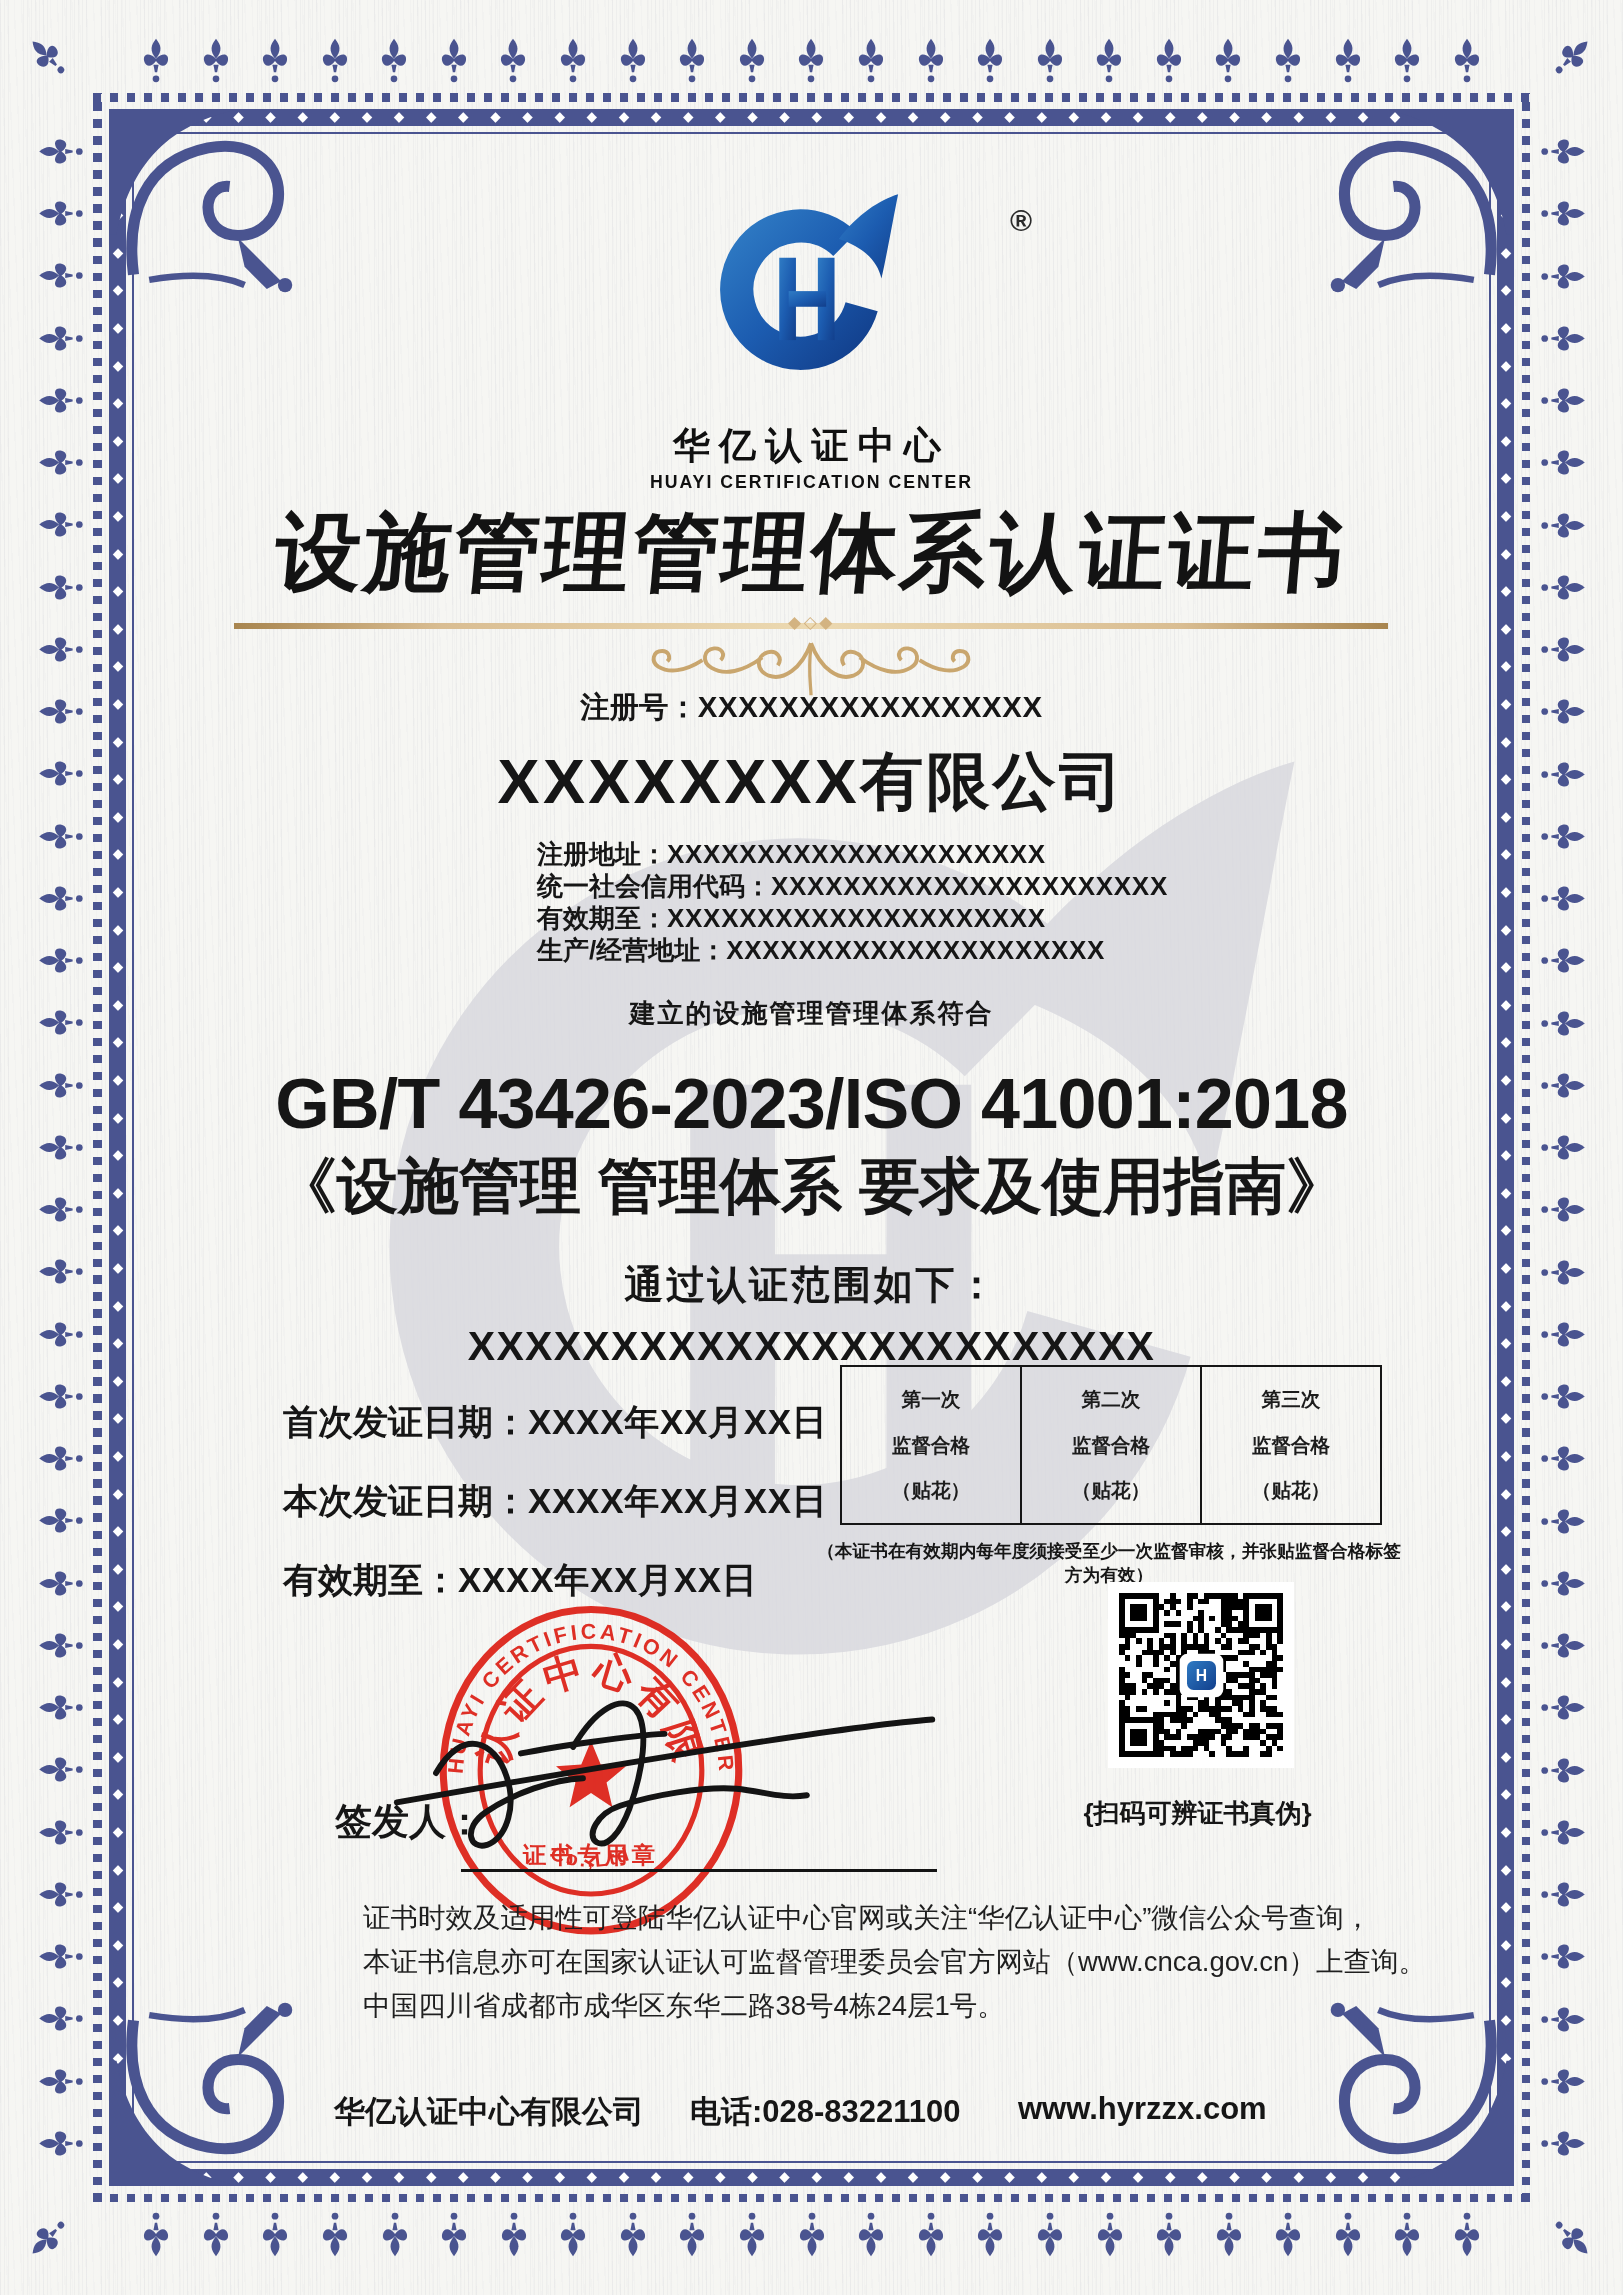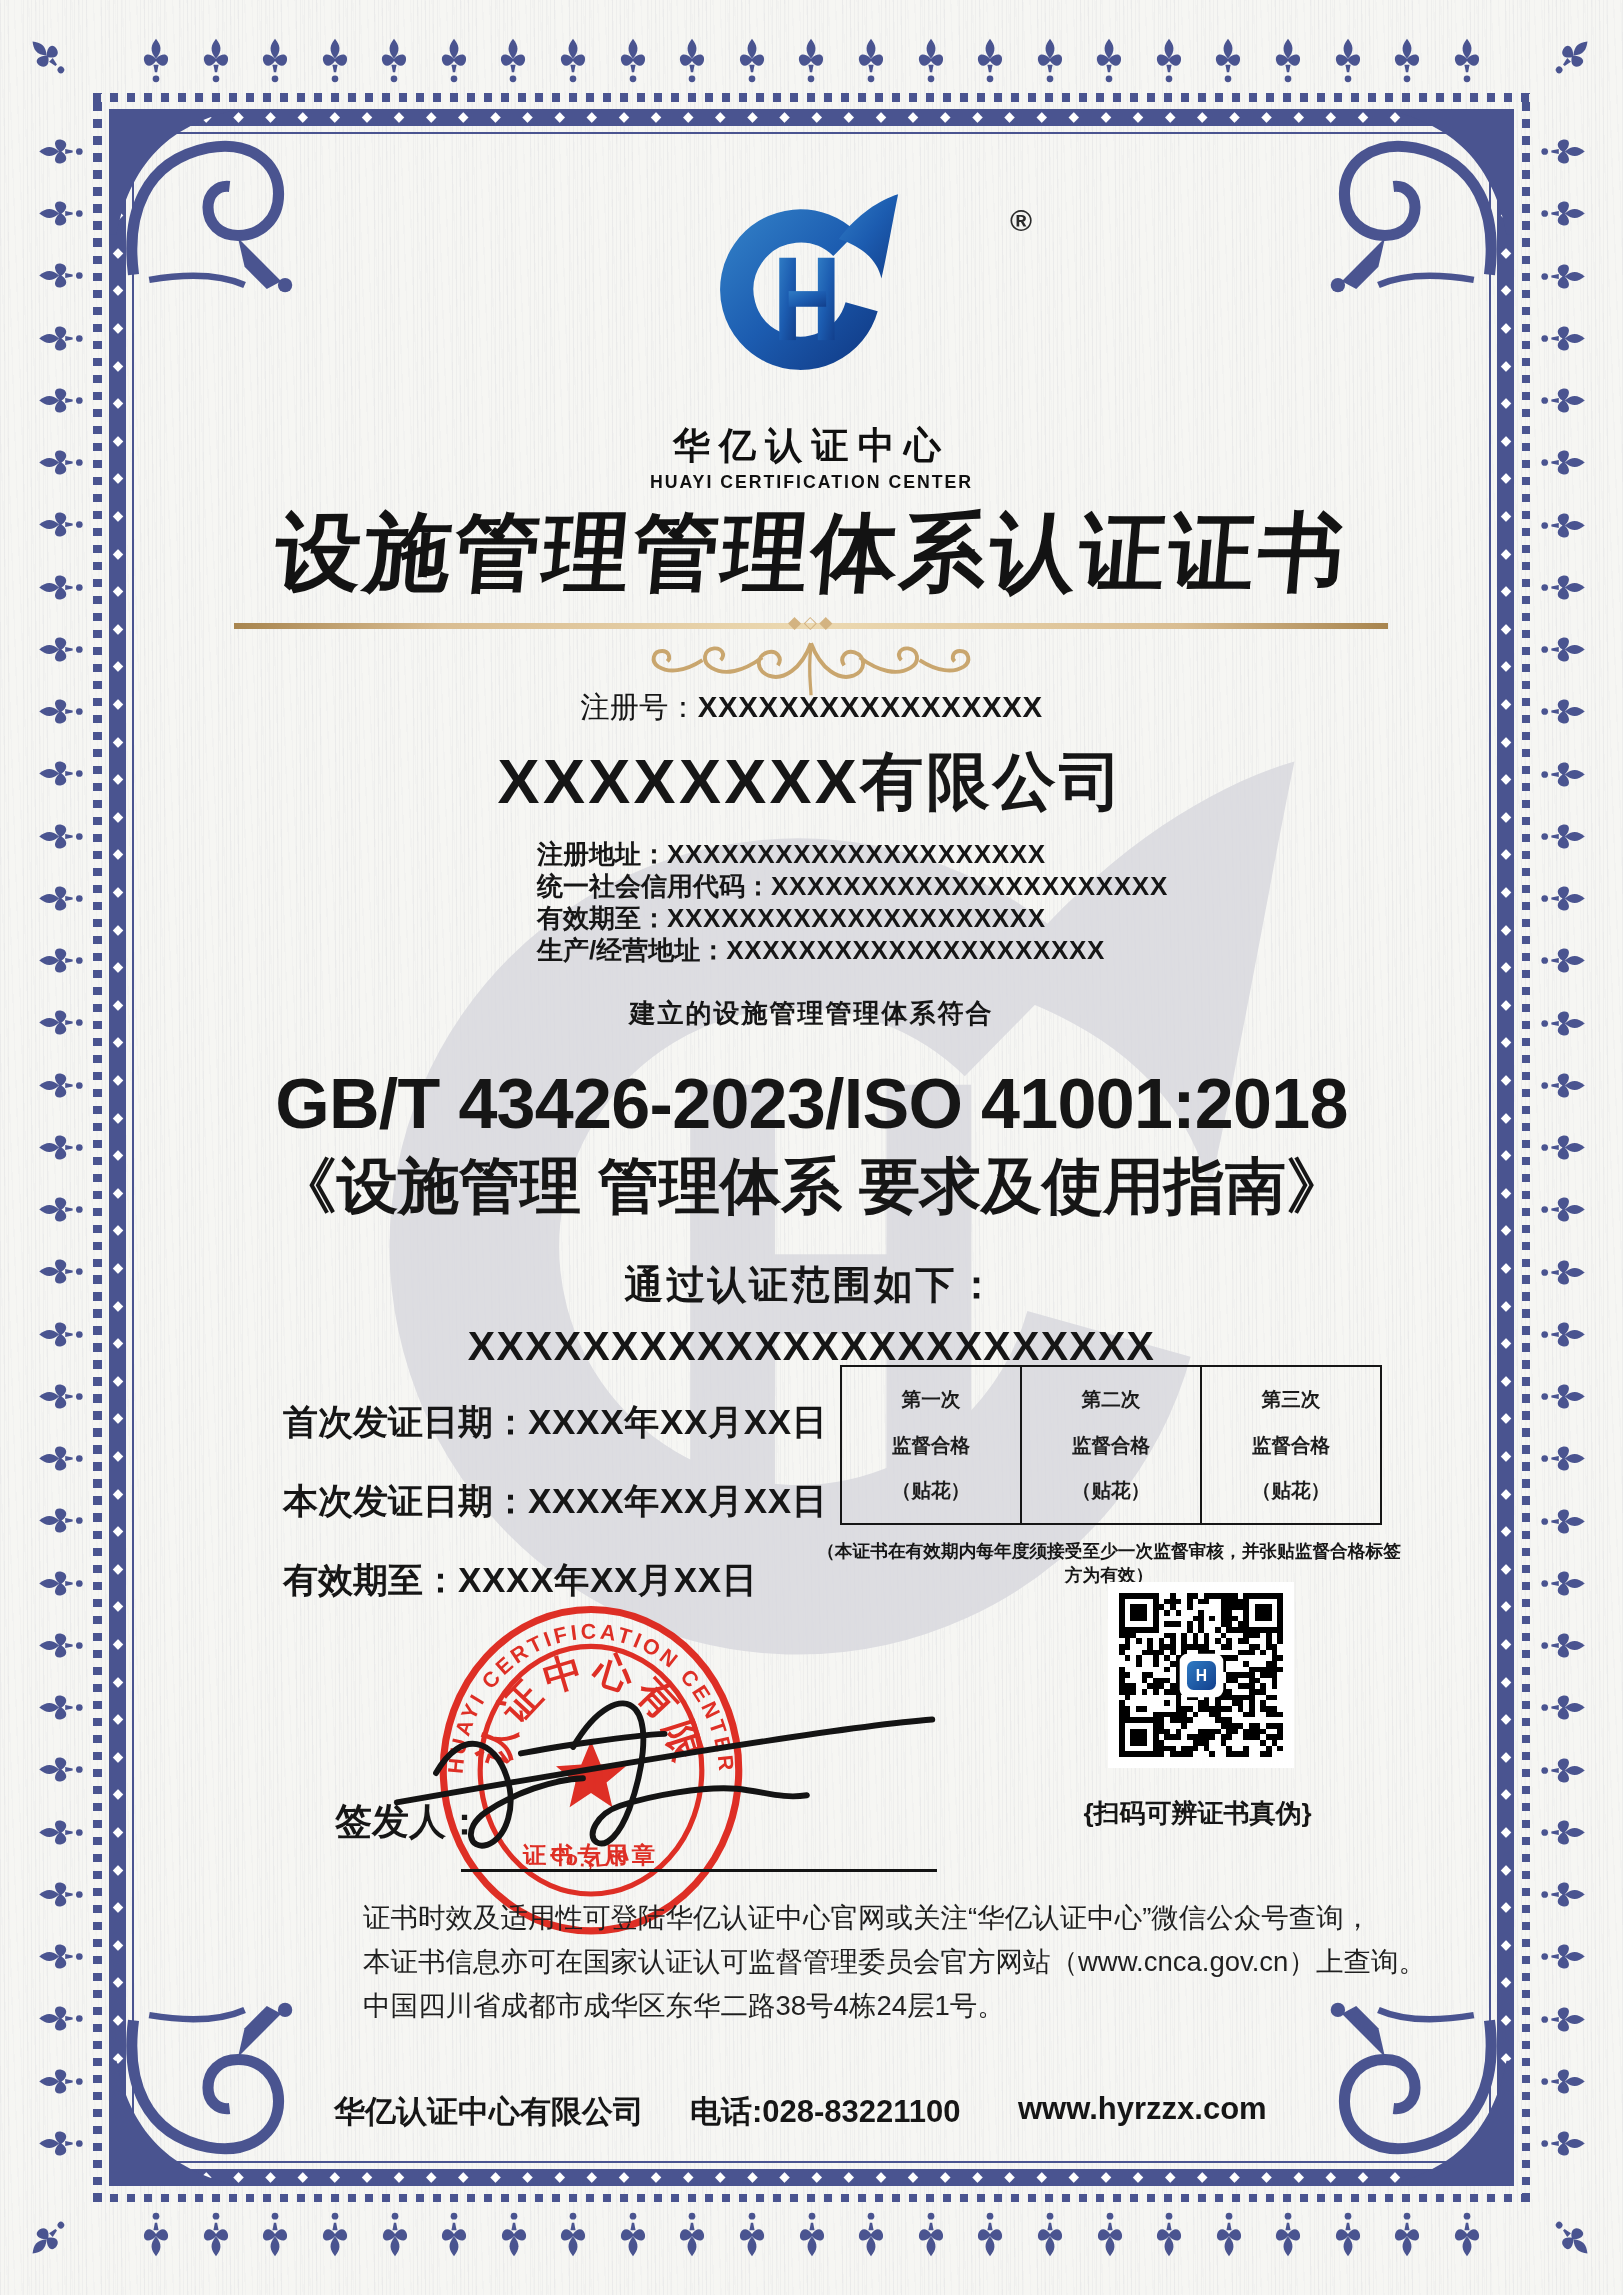--- a/index.html
+++ b/index.html
@@ -50,21 +50,21 @@
   .logo-svg{left:700px;top:191px;width:219px;height:219px;}
   .reg-mark{left:1010px;top:204px;font-size:30px;font-weight:700;color:#2a2a2a;}
   .logo-cn{top:421px;font-size:37px;font-weight:800;letter-spacing:9.2px;color:#101010;}
   .logo-en{top:472px;font-size:17.7px;font-weight:700;letter-spacing:2px;color:#101010;}
   .cert-title{top:495px;font-size:86px;font-weight:900;letter-spacing:3.3px;transform:skewX(-5deg);color:#131313;}
   .gold-line{left:234px;top:623px;width:1154px;height:5.9px;
     background:linear-gradient(90deg,#a8854f 0,#d9bd92 18%,#ecd9b1 50%,#d9bd92 82%,#a8854f 100%);}
   .gold-center{top:612px;font-size:17px;color:#d3b381;letter-spacing:2.6px;}
   .gold-flourish{left:546px;top:638px;width:530px;height:65px;}
   .reg-line{top:688px;font-size:29.4px;}
-  .reg-line b{font-weight:400;text-align:center;}
+  .reg-line b{font-weight:700;text-align:center;}
   .reg-line span{font-weight:600;letter-spacing:0.7px;}
   .company{top:739px;font-size:63px;font-weight:900;letter-spacing:3.3px;}
   .info-block{left:537px;top:838px;font-size:26px;line-height:32px;}
   .info-block .row{white-space:nowrap;}
   .info-block .lbl{font-weight:800;}
   .info-block .val{font-weight:600;letter-spacing:0.7px;}
   .conform{top:996px;font-size:26px;font-weight:800;letter-spacing:2px;}
   .standard1{top:1064px;font-size:70px;font-weight:900;letter-spacing:-0.7px;}
   .standard2{top:1146px;font-size:61px;font-weight:900;}
   .scope-head{top:1258px;font-size:39px;font-weight:800;letter-spacing:2.6px;}

